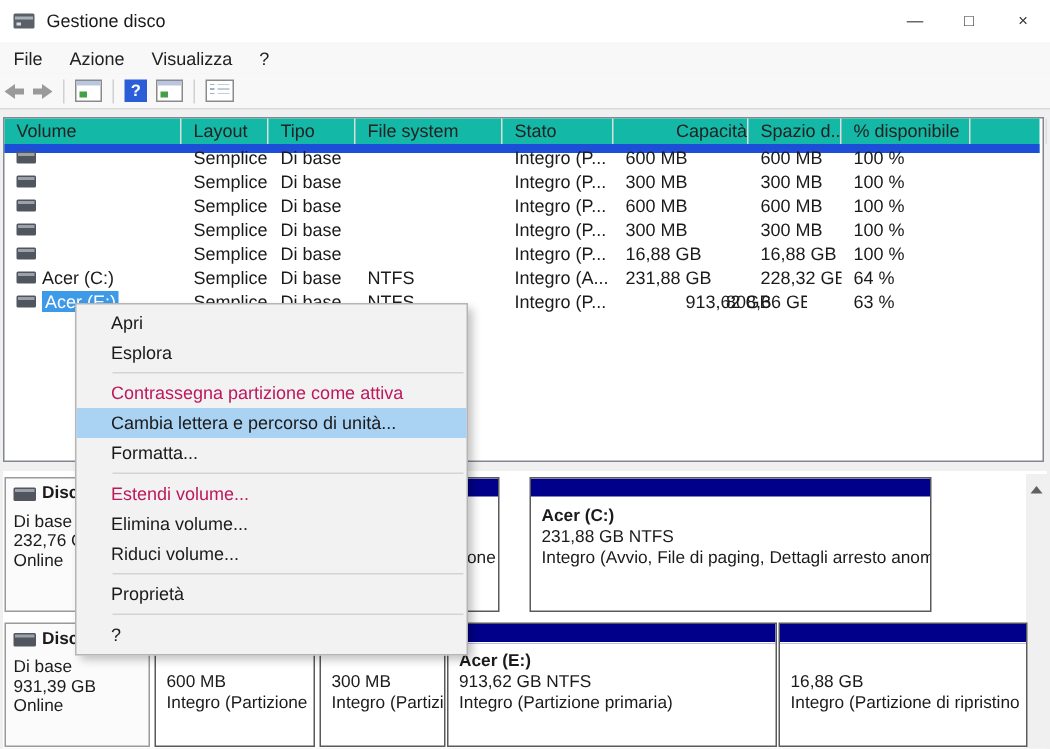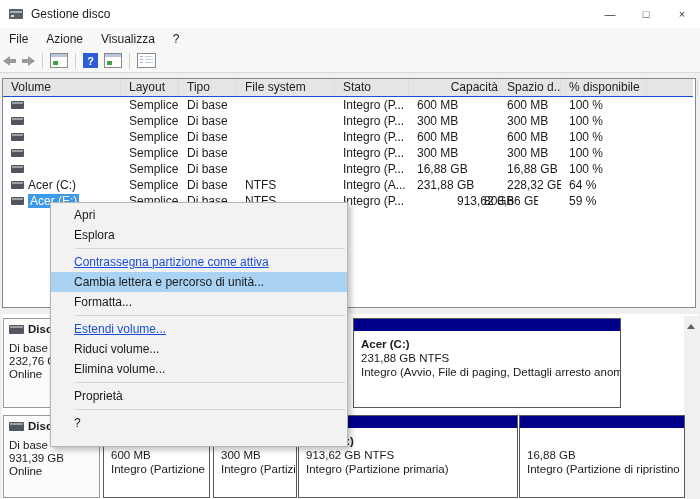--- a/index.html
+++ b/index.html
@@ -31,21 +31,21 @@
   .nav-arrow .tail{width:6px;height:4px;background:#9a9a9a;}
   .tb-table{width:16px;height:13px;border:1px solid #8a8a8a;background:#fff;position:relative;}
   .tb-table::before{content:"";position:absolute;left:0;top:0;right:0;height:3px;background:#b9c6e0;}
   .tb-table::after{content:"";position:absolute;left:2px;bottom:2px;width:5px;height:4px;background:#43a047;}
   .tb-help{width:15px;height:15px;background:#2a5dd7;color:#fff;font-weight:bold;font-size:11px;display:flex;align-items:center;justify-content:center;}
   .tb-props{width:17px;height:13px;border:1px solid #8a8a8a;background:#fff;position:relative;}
   .tb-props::before{content:"";position:absolute;left:2px;top:2px;width:3px;height:8px;background:repeating-linear-gradient(#9fb3c8 0 1px,#fff 1px 3px);}
   .tb-props::after{content:"";position:absolute;left:7px;top:2px;right:2px;height:8px;background:repeating-linear-gradient(#c3cdd8 0 1px,#fff 1px 3px);}
   
   .listpane{position:absolute;left:2px;top:78px;width:694px;height:230px;background:#fff;border:1px solid #828790;box-sizing:border-box;}
-  .lheader{position:absolute;left:0;top:0;right:2px;height:17px;background:#e5e5e5;border-bottom:1px solid #1d4ed8;}
+  .lheader{position:absolute;left:0;top:0;right:2px;height:17px;background:#14b8a6;border-bottom:6px solid #1d4ed8;}
   .hcell{position:absolute;top:0;height:17px;line-height:17px;padding-left:8px;border-right:1px solid #dcdcdc;box-sizing:border-box;white-space:nowrap;overflow:hidden;color:#222;}
   .lrow{position:absolute;left:0;right:0;height:16px;line-height:16px;white-space:nowrap;}
   .lcell{position:absolute;top:0;height:16px;padding-left:8px;box-sizing:border-box;overflow:hidden;}
   .vol-icon{display:inline-block;width:13px;height:8px;background:#51565e;border-radius:1px;position:relative;vertical-align:middle;margin-right:4px;margin-top:-2px;}
   .vol-icon::before{content:"";position:absolute;left:1px;top:1px;right:1px;height:2px;background:#9aa1aa;}
   .sel-label{background:#3d9ae8;color:#fff;padding:0 2px;}
   
   .graphpane{position:absolute;left:2px;top:314px;width:696px;height:185px;background:#fff;}
   .disk-label{position:absolute;box-sizing:border-box;border:1px solid #9a9a9a;background:#fbfbfb;padding:3px 0 0 5px;font-size:11.5px;line-height:13px;}
   .disk-label .dname{font-weight:bold;display:flex;align-items:center;height:14px;margin-bottom:6px;white-space:nowrap;}
@@ -53,23 +53,23 @@
   .disk-icon::before{content:"";position:absolute;left:1px;top:1px;right:1px;height:2px;background:#9aa1aa;}
   .part{position:absolute;box-sizing:border-box;border:1px solid #5a5a5a;background:#fff;overflow:hidden;}
   .part .bar{height:12px;background:#00008b;border-bottom:1px solid #fff;}
   .part .ptext{padding:5px 7px 0 7px;font-size:11.5px;line-height:14px;white-space:nowrap;}
   .part .pname{font-weight:bold;}
   .shift-line{height:14px;}
   
   .vscroll{position:absolute;right:0;top:2px;width:14px;height:183px;background:#f0f0f0;}
   .vscroll .up{position:absolute;top:4px;left:3px;width:0;height:0;border:4px solid transparent;border-bottom:5px solid #606060;}
   
-  .ctx{position:absolute;left:50px;top:202px;width:298px;background:#f2f2f2;border:1px solid #b5b5b5;box-shadow:3px 3px 6px rgba(0,0,0,0.25);z-index:100;padding:2px 0 13px 0;box-sizing:border-box;}
+  .ctx{position:absolute;left:50px;top:202px;width:262px;background:#f2f2f2;border:1px solid #b5b5b5;box-shadow:3px 3px 6px rgba(0,0,0,0.25);z-index:100;padding:2px 0 3px 0;box-sizing:border-box;}
   .mi{height:20px;line-height:20px;padding-left:23px;white-space:nowrap;color:#1a1a1a;}
-  .mi.disabled{color:#1d4ed8;text-decoration:underline;}
+  .mi.disabled{color:#be185d;}
   .mi.highlighted{background:#a9d2f3;}
   .msep{height:1px;background:#d4d4d4;margin:3px 2px 3px 24px;}
 </style>
 </head>
 <body>
 
 <div class="titlebar">
   <div class="app-icon"></div>
   <div class="title-text">Gestione disco</div>
   <div class="win-controls">
@@ -190,21 +190,21 @@
         <div class="lcell" style="left: 558px; width: 86px;">64 %</div>
       </div>
       <div class="lrow" style="top: 114px;">
         <div class="lcell" style="left: 0px; width: 118px;"><span class="vol-icon"></span><span class="sel-label">Acer (E:)</span></div>
         <div class="lcell" style="left: 118px; width: 58px;">Semplice</div>
         <div class="lcell" style="left: 176px; width: 58px;">Di base</div>
         <div class="lcell" style="left: 234px; width: 98px;">NTFS</div>
         <div class="lcell" style="left: 332px; width: 74px;">Integro (P...</div>
         <div class="lcell" style="left: 406px; width: 90px; margin-left: 40px;">913,62 GB</div>
         <div class="lcell" style="left: 473px; width: 62px;">808,66 GB</div>
-        <div class="lcell" style="left: 558px; width: 86px;">59 %</div>
+        <div class="lcell" style="left: 558px; width: 86px;">63 %</div>
       </div>
     </div>
 </div>
 
 <div class="graphpane" id="graphpane">
   <div class="vscroll">
     <div class="up"></div>
   </div>
 <div class="disk-label" style="left: 1px; top: 4px; width: 97px; height: 90px;">
       <div class="dname">
@@ -274,19 +274,19 @@
 
 <div class="ctx" id="ctxmenu">
     <div class="mi ">Apri</div>
     <div class="mi ">Esplora</div>
     <div class="msep"></div>
     <div class="mi disabled">Contrassegna partizione come attiva</div>
     <div class="mi highlighted" style="background: rgb(169, 210, 243);">Cambia lettera e percorso di unità...</div>
     <div class="mi ">Formatta...</div>
     <div class="msep"></div>
     <div class="mi disabled">Estendi volume...</div>
+    <div class="mi ">Elimina volume...</div>
     <div class="mi ">Riduci volume...</div>
-    <div class="mi ">Elimina volume...</div>
     <div class="msep"></div>
     <div class="mi ">Proprietà</div>
     <div class="msep"></div>
     <div class="mi ">?</div>
   </div>
 
 </body></html>

